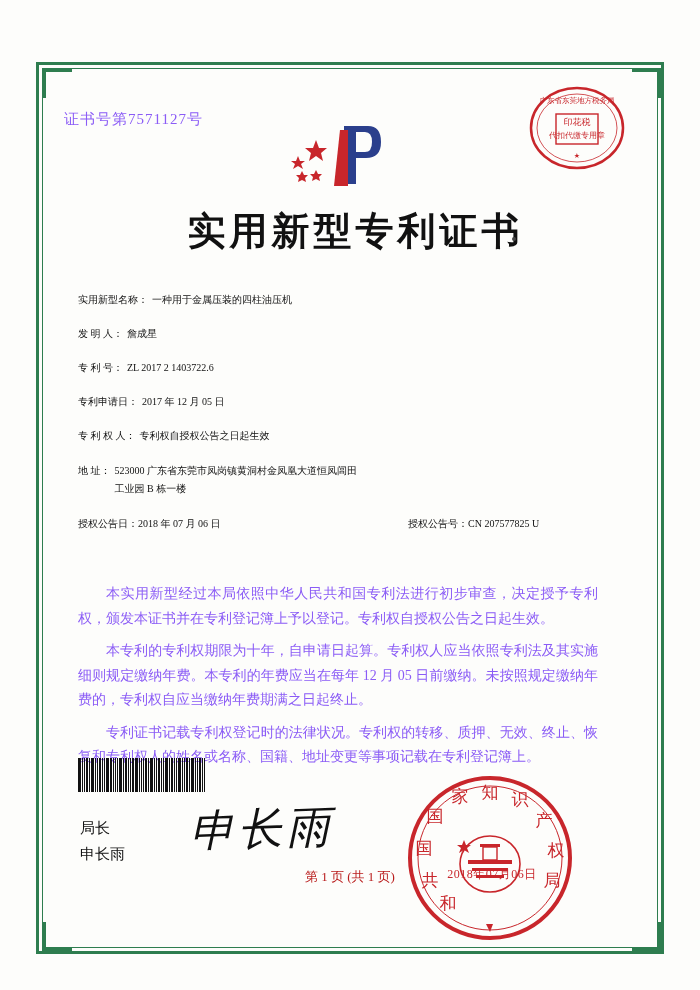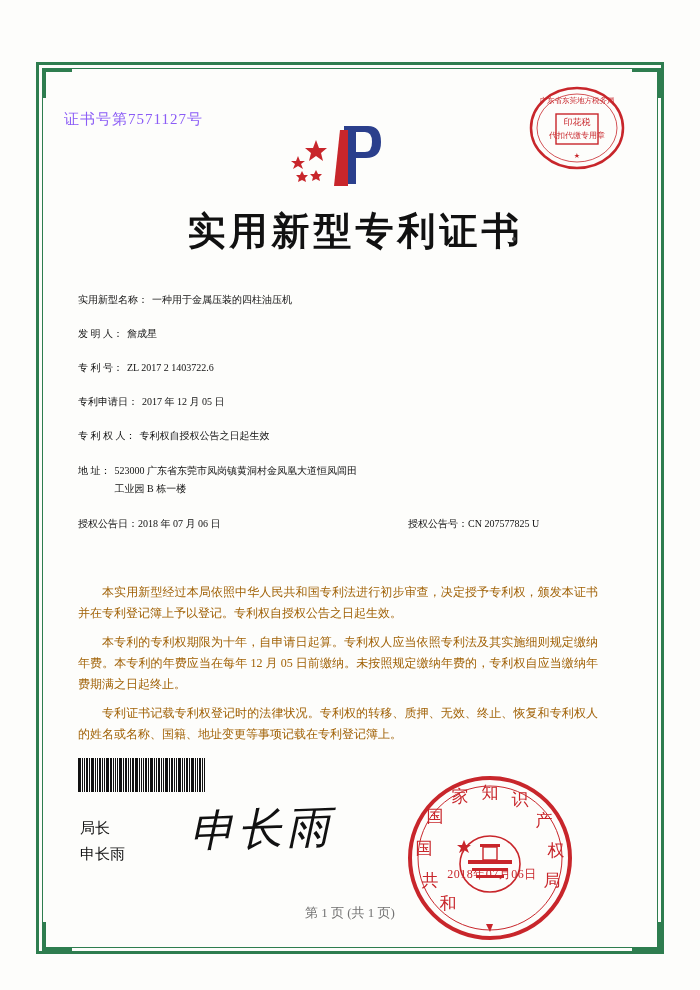--- a/index.html
+++ b/index.html
@@ -123,23 +123,23 @@
   }
   .row.split .right {
     flex: 1 1 auto;
   }
 
   
   .paras {
     position: absolute;
     left: 78px; top: 582px;
     width: 520px;
-    font-size: 12px;
+    font-size: 14px;
     line-height: 1.75;
-    color: #a16207;
+    color: #8b5cf6;
     text-align: justify;
   }
   .paras p {
     margin: 0 0 8px 0;
     text-indent: 2em;
   }
 
   
   .barcode {
     position: absolute;
@@ -186,24 +186,24 @@
     width: 148px;
     text-align: center;
     font-size: 12px;
     color: #c8262b;
     letter-spacing: 0.5px;
   }
 
   
   .footer {
     position: absolute;
-    left: 0; right: 0; top: 904px;
+    left: 0; right: 0; top: 868px;
     text-align: center;
     font-size: 13px;
-    color: #737373;
+    color: #b91c1c;
   }
 </style>
 </head>
 <body>
 
 <div class="page">
 
   <div class="border-outer"></div>
   <div class="border-inner"></div>
   <div class="corner tl"></div>

